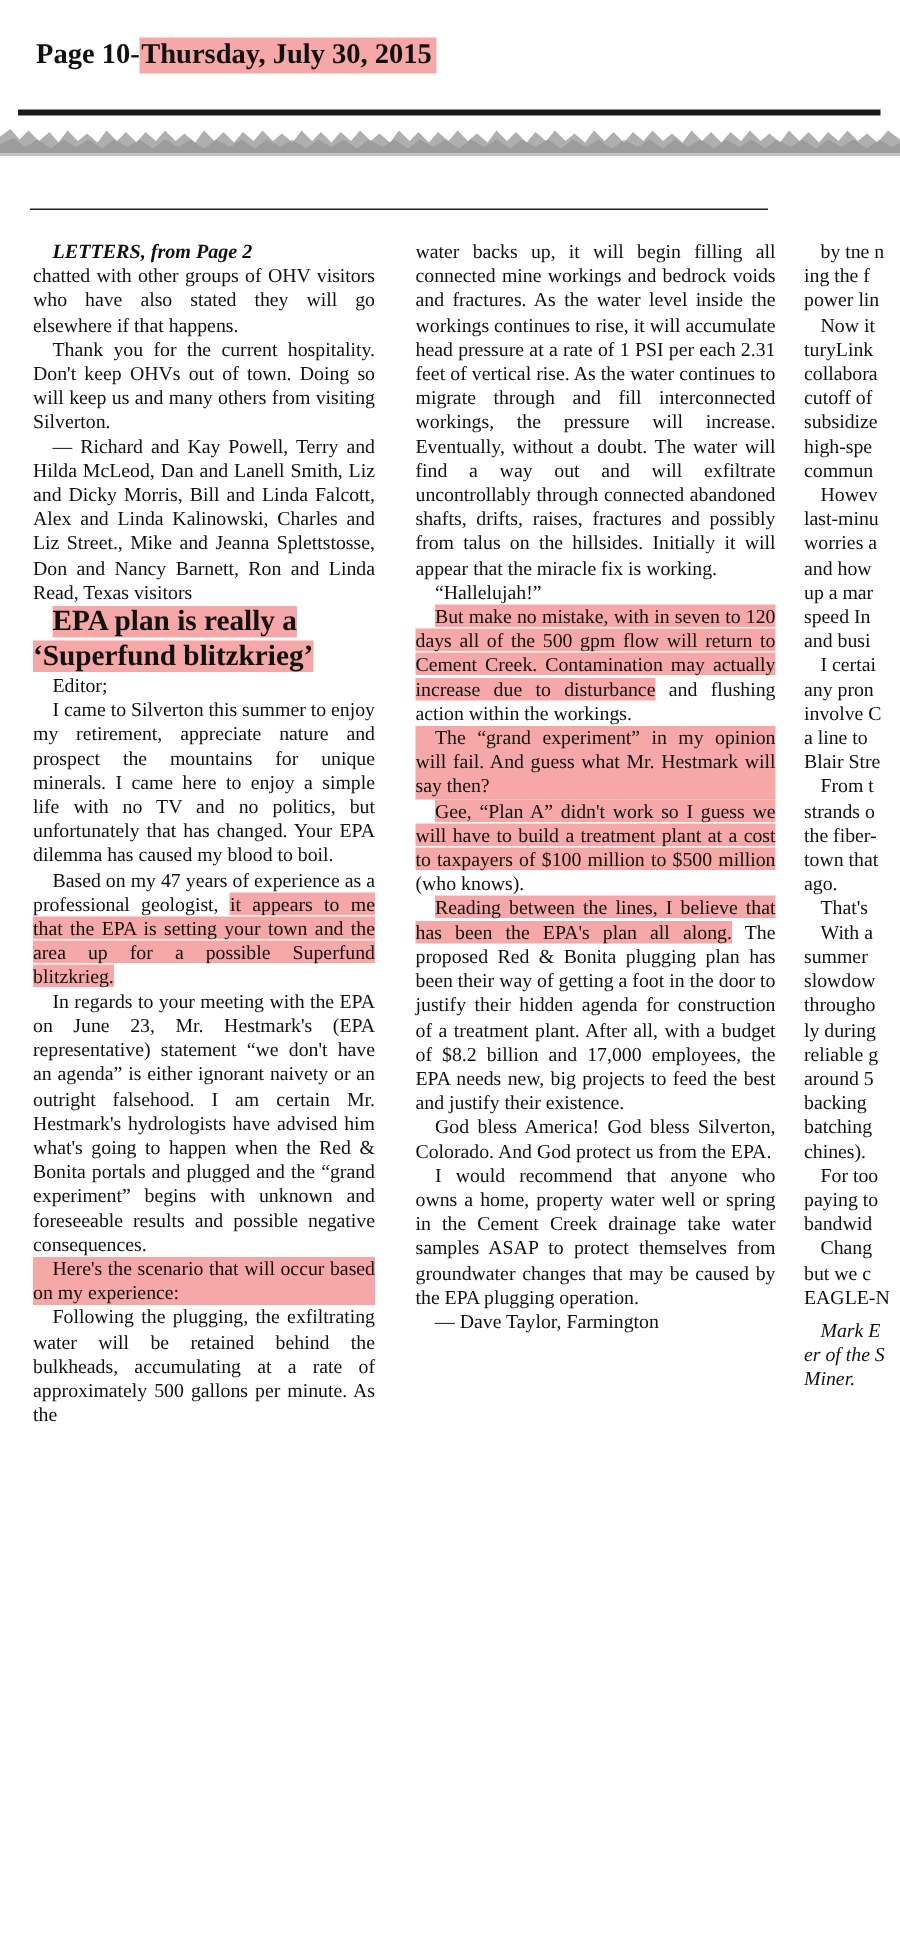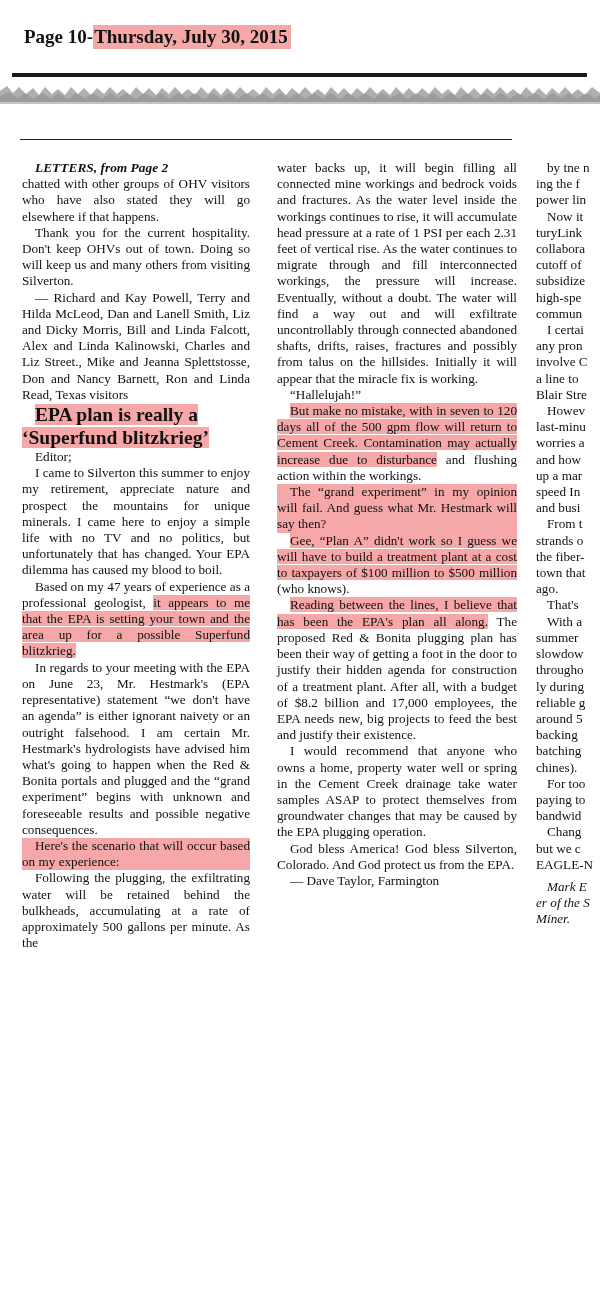--- a/index.html
+++ b/index.html
@@ -160,54 +160,54 @@
     <p>“Hallelujah!”</p>
 
     <p><span class="hl">But make no mistake, with in seven to 120 days all of the 500 gpm flow will return to Cement Creek. Contamination may actually increase due to disturbance</span> <span>and flushing action within the workings.</span></p>
 
     <p class="para-hl">The “grand experiment” in my opinion will fail. And guess what Mr. Hestmark will say then?</p>
 
     <p><span class="hl">Gee, “Plan A” didn't work so I guess we will have to build a treatment plant at a cost to taxpayers of $100 million to $500 million</span> <span>(who knows).</span></p>
 
     <p><span class="hl">Reading between the lines, I believe that has been the EPA's plan all along.</span> <span>The proposed Red &amp; Bonita plugging plan has been their way of getting a foot in the door to justify their hidden agenda for construction of a treatment plant. After all, with a budget of $8.2 billion and 17,000 employees, the EPA needs new, big projects to feed the best and justify their existence.</span></p>
 
+    <p>God bless America! God bless Silverton, Colorado. And God protect us from the EPA.</p>
     <p>I would recommend that anyone who owns a home, property water well or spring in the Cement Creek drainage take water samples ASAP to protect themselves from groundwater changes that may be caused by the EPA plugging operation.</p>
-    <p>God bless America! God bless Silverton, Colorado. And God protect us from the EPA.</p>
     <p>— Dave Taylor, Farmington</p>
   </div>
 
   <div class="col" id="col3">
     <p class="noindent"><span class="col3-line">by tne n</span><br><span class="col3-line">ing the f</span><br><span class="col3-line">power lin</span></p>
 
     <p>
       <span class="col3-line">Now it</span><br>
       <span class="col3-line">turyLink</span><br>
       <span class="col3-line">collabora</span><br>
       <span class="col3-line">cutoff of</span><br>
       <span class="col3-line">subsidize</span><br>
       <span class="col3-line">high-spe</span><br>
       <span class="col3-line">commun</span>
     </p>
 
     <p>
-      <span class="col3-line">I certai</span><br>
-      <span class="col3-line">any pron</span><br>
-      <span class="col3-line">involve C</span><br>
-      <span class="col3-line">a line to</span><br>
-      <span class="col3-line">Blair Stre</span>
-    </p>
-
-    <p>
       <span class="col3-line">Howev</span><br>
       <span class="col3-line">last-minu</span><br>
       <span class="col3-line">worries a</span><br>
       <span class="col3-line">and how</span><br>
       <span class="col3-line">up a mar</span><br>
       <span class="col3-line">speed In</span><br>
       <span class="col3-line">and busi</span>
+    </p>
+
+    <p>
+      <span class="col3-line">I certai</span><br>
+      <span class="col3-line">any pron</span><br>
+      <span class="col3-line">involve C</span><br>
+      <span class="col3-line">a line to</span><br>
+      <span class="col3-line">Blair Stre</span>
     </p>
 
     <p>
       <span class="col3-line">From t</span><br>
       <span class="col3-line">strands o</span><br>
       <span class="col3-line">the fiber-</span><br>
       <span class="col3-line">town that</span><br>
       <span class="col3-line">ago.</span>
     </p>
 

